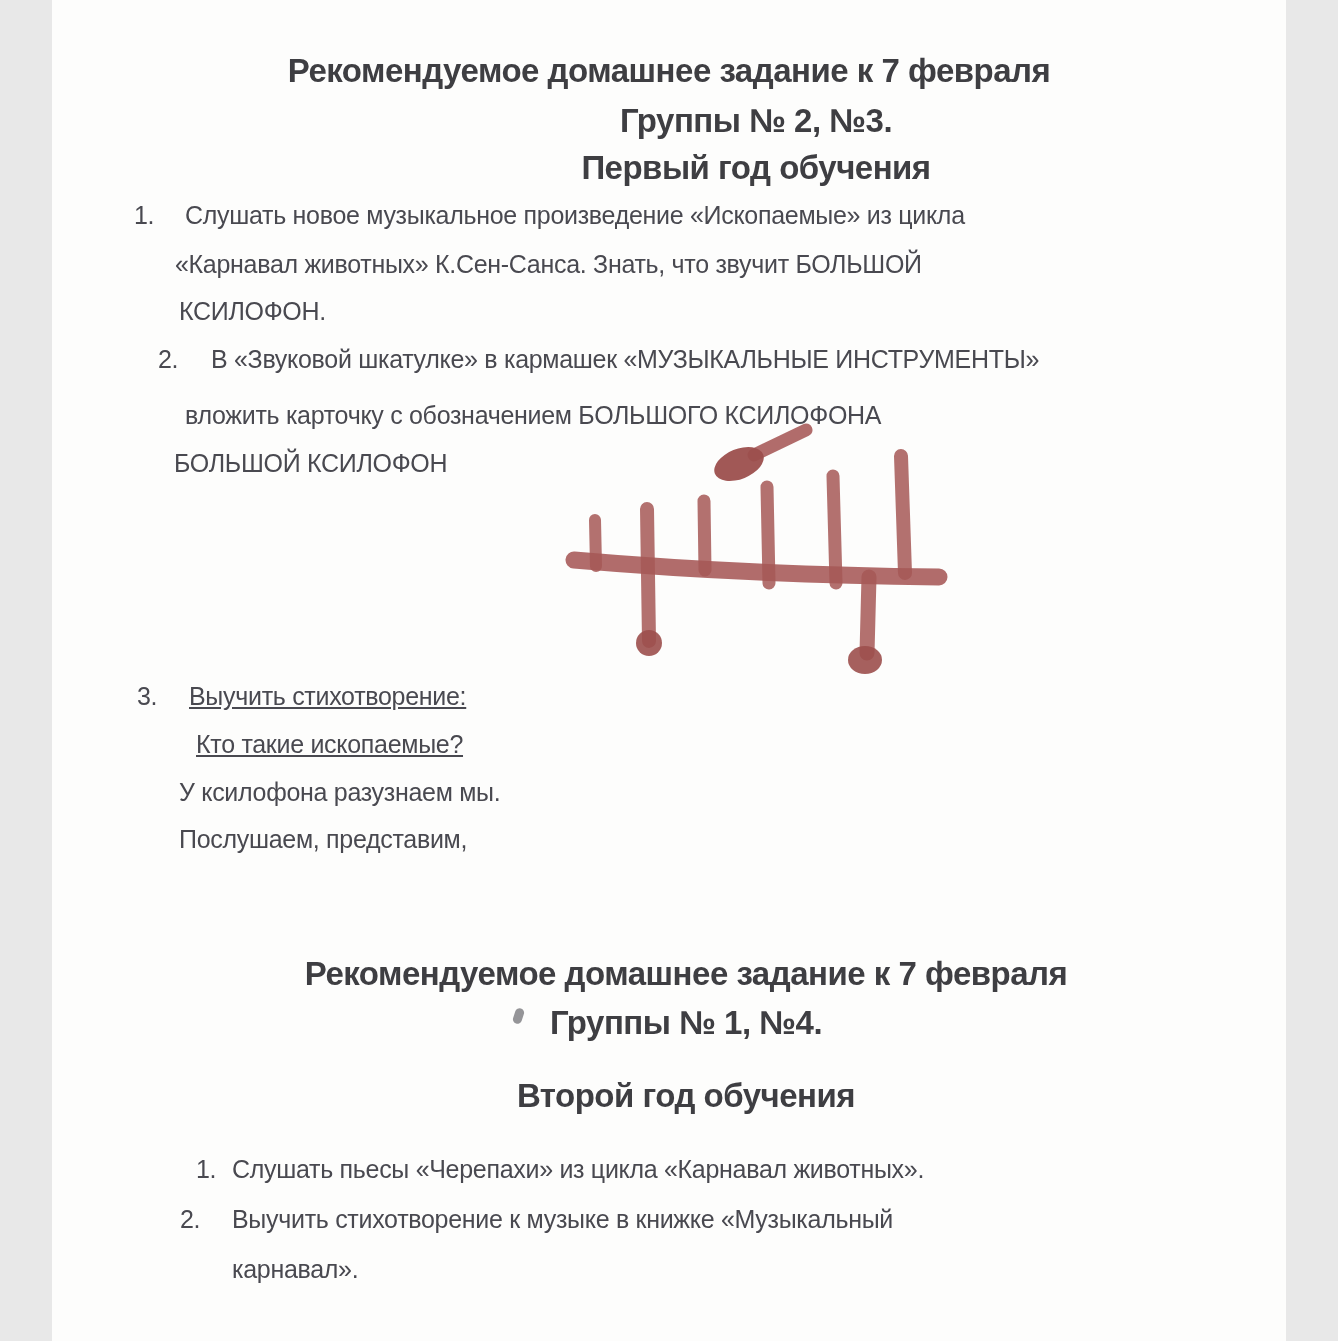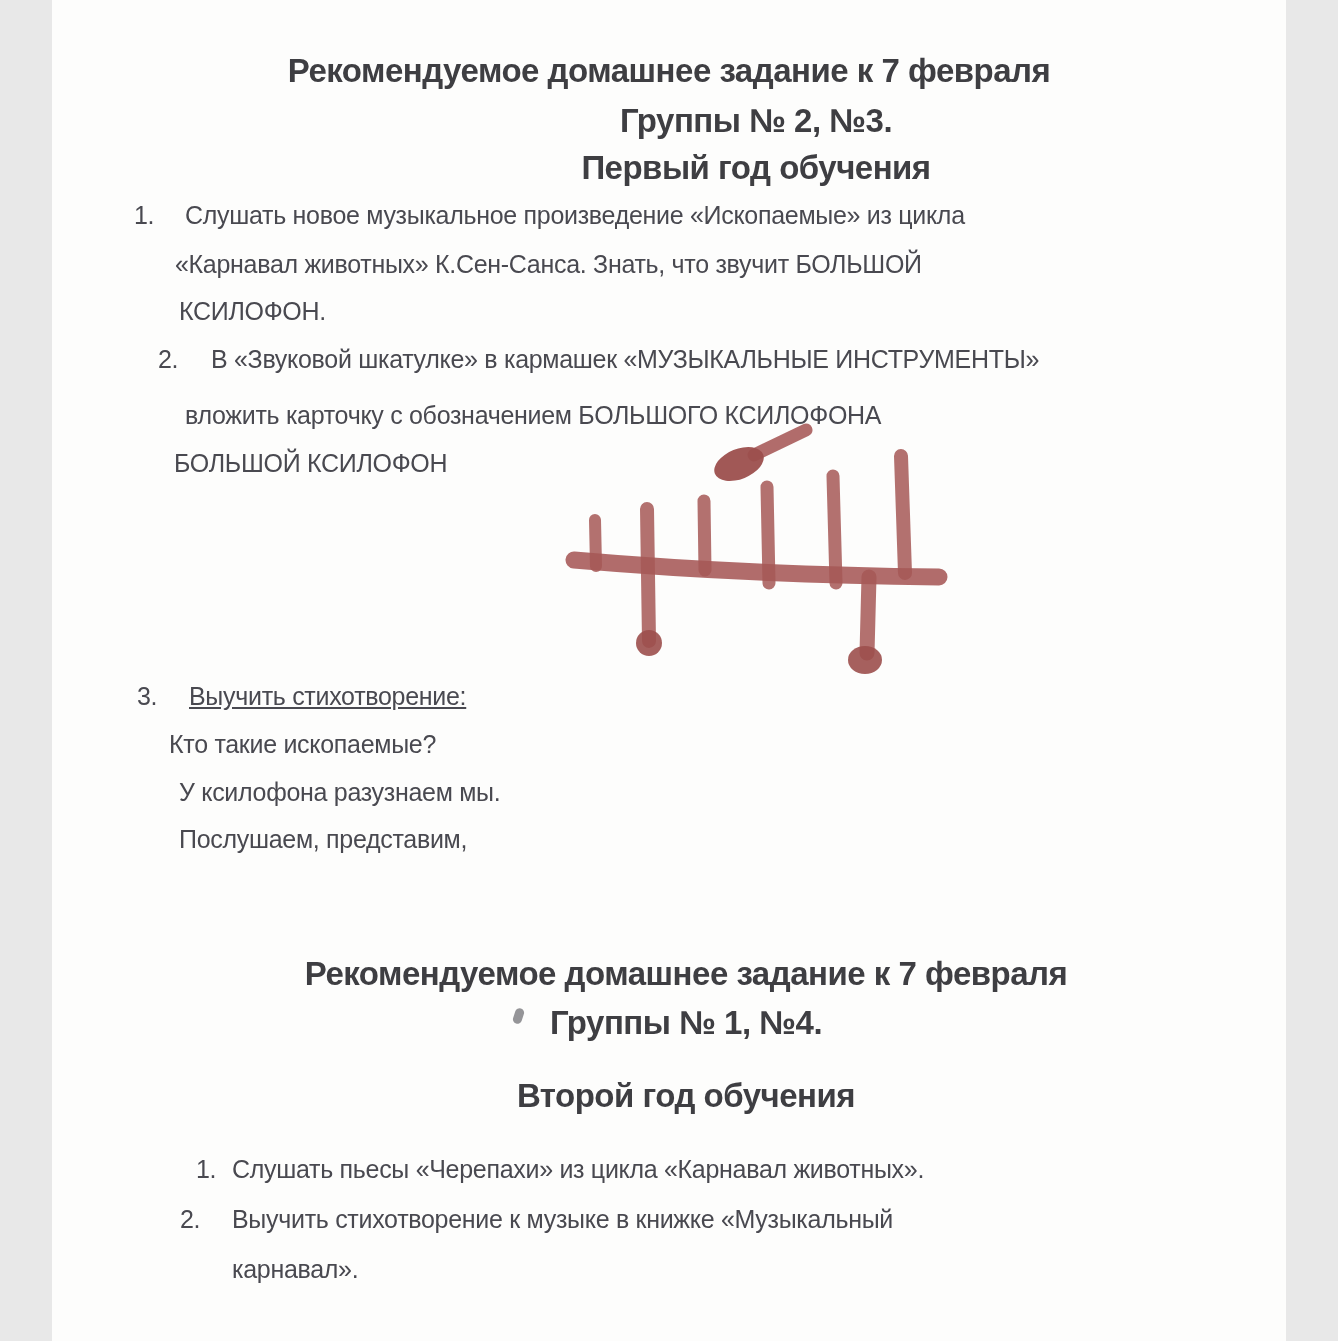--- a/index.html
+++ b/index.html
@@ -77,21 +77,21 @@
 
     <line x1="322" y1="164" x2="320" y2="240" stroke-width="15" stroke-linecap="round" stroke-opacity="0.85" stroke="#a65856"></line>
 
     <circle cx="102" cy="230" r="13" fill-opacity="0.9" fill="#9c4f4d"></circle>
     <ellipse cx="318" cy="247" rx="17" ry="14" fill-opacity="0.9" fill="#9c4f4d"></ellipse>
   </svg>
 
   <div class="line body-text" style="left:85px;top:682px;text-decoration:underline;">
     <span class="num n3">3.</span><span>Выучить стихотворение:</span>
   </div>
-  <div class="line body-text" style="left:117px;top:730px;">Кто такие ископаемые?</div>
+  <div class="line body-text" style="left:144px;top:730px;text-decoration:underline;">Кто такие ископаемые?</div>
   <div class="line body-text" style="left:127px;top:778px;">У ксилофона разузнаем мы.</div>
   <div class="line body-text" style="left:127px;top:825px;">Послушаем, представим,</div>
 
   <div class="line heading shift-s2" style="top:955px;">Рекомендуемое домашнее задание к 7 февраля</div>
   <div class="line heading shift-s2" style="top:1004px;">Группы № 1, №4.</div>
   <div class="speck"></div>
   <div class="line heading shift-s2" style="top:1077px;">Второй год обучения</div>
 
   <div class="line body-text" style="left:128px;top:1155px;text-align:center;">
     <span class="num n2l">1.</span><span>Слушать пьесы «Черепахи» из цикла «Карнавал животных».</span>

